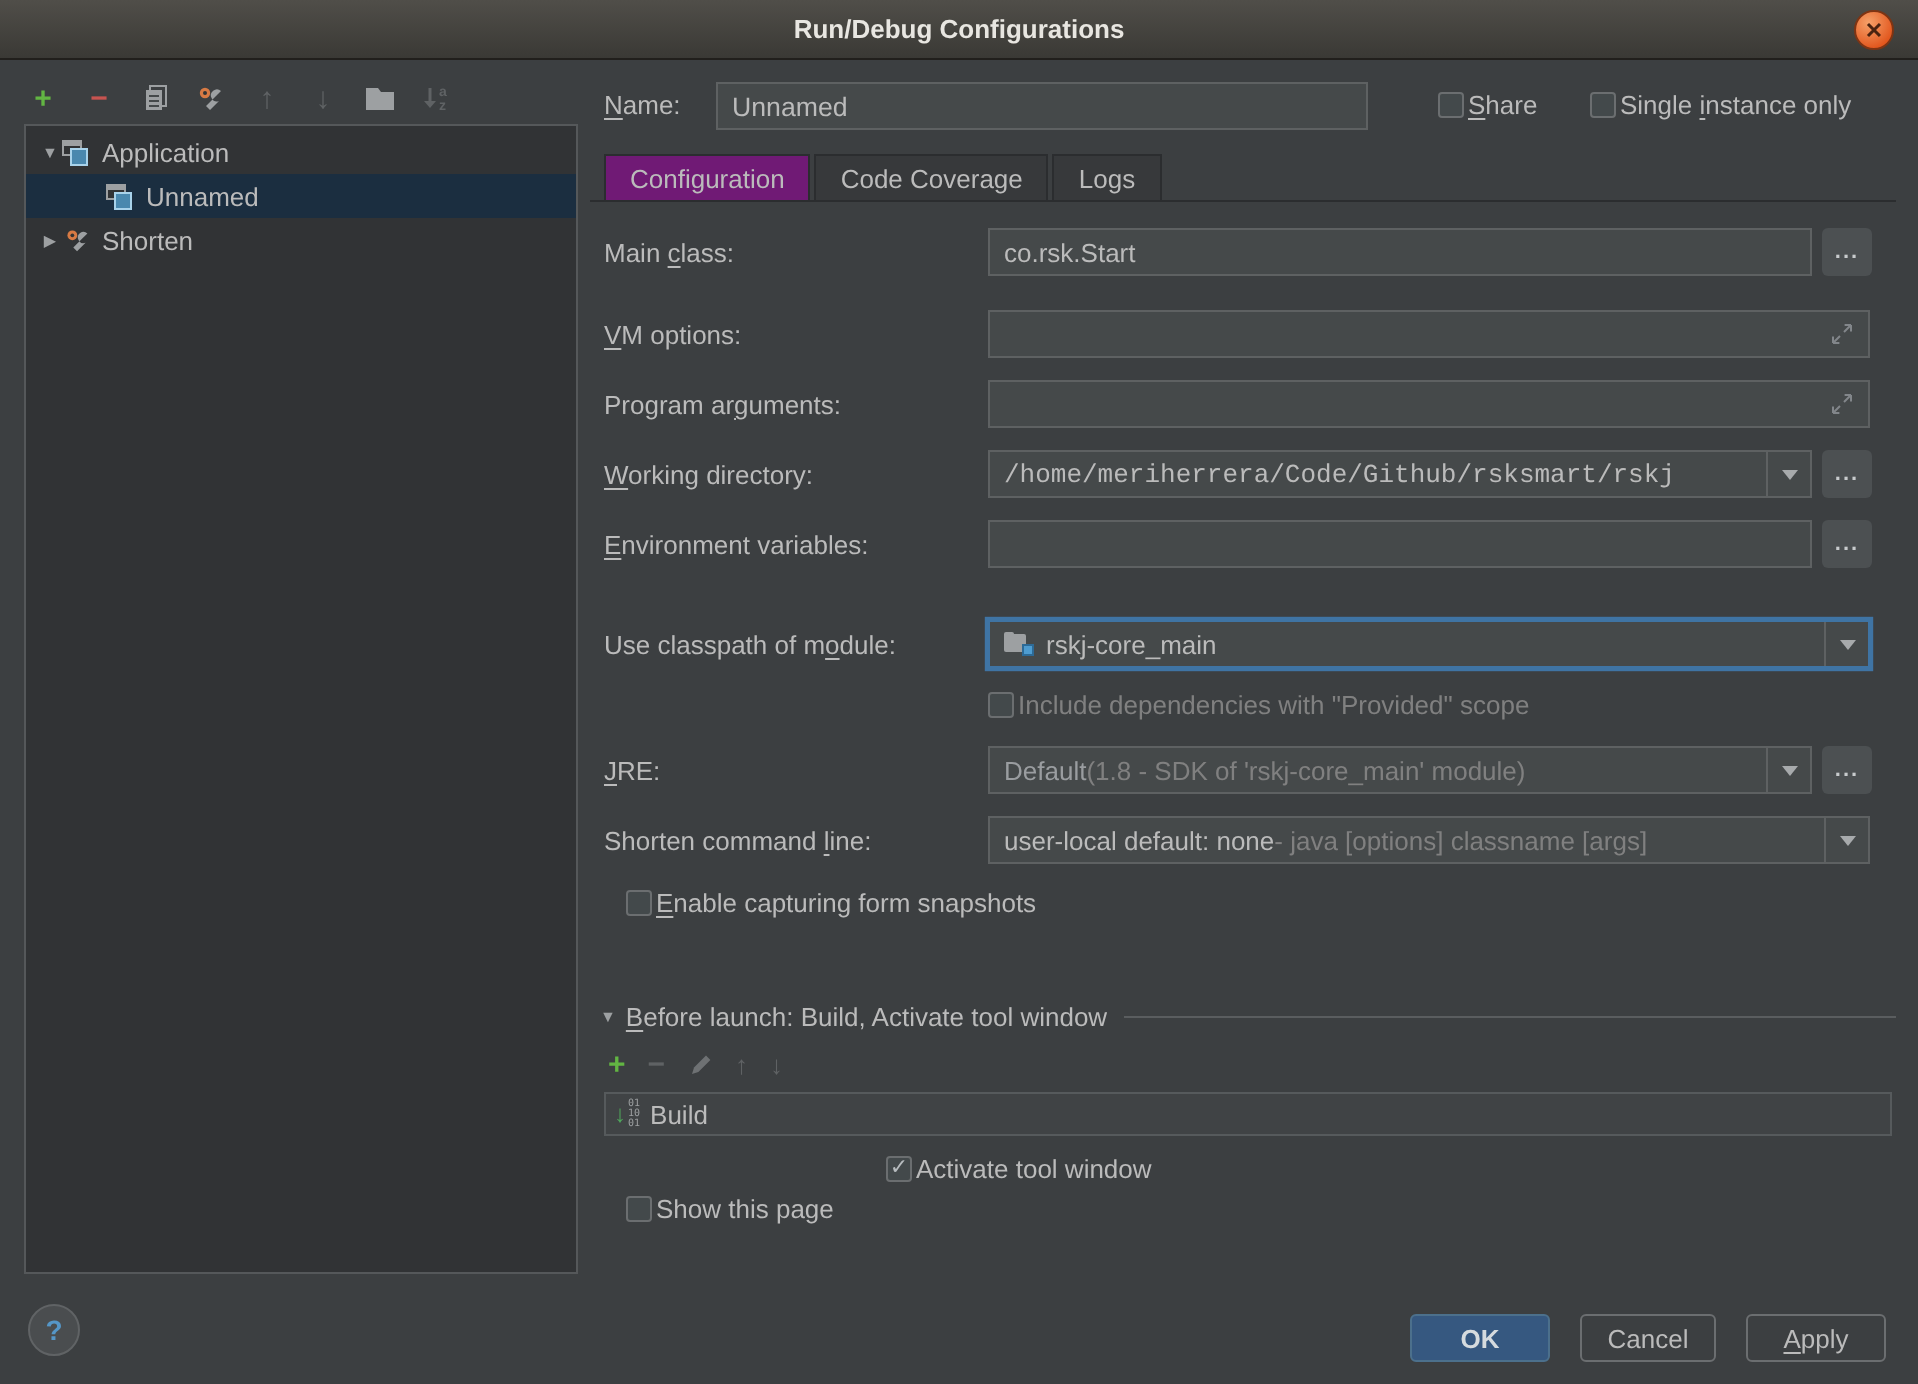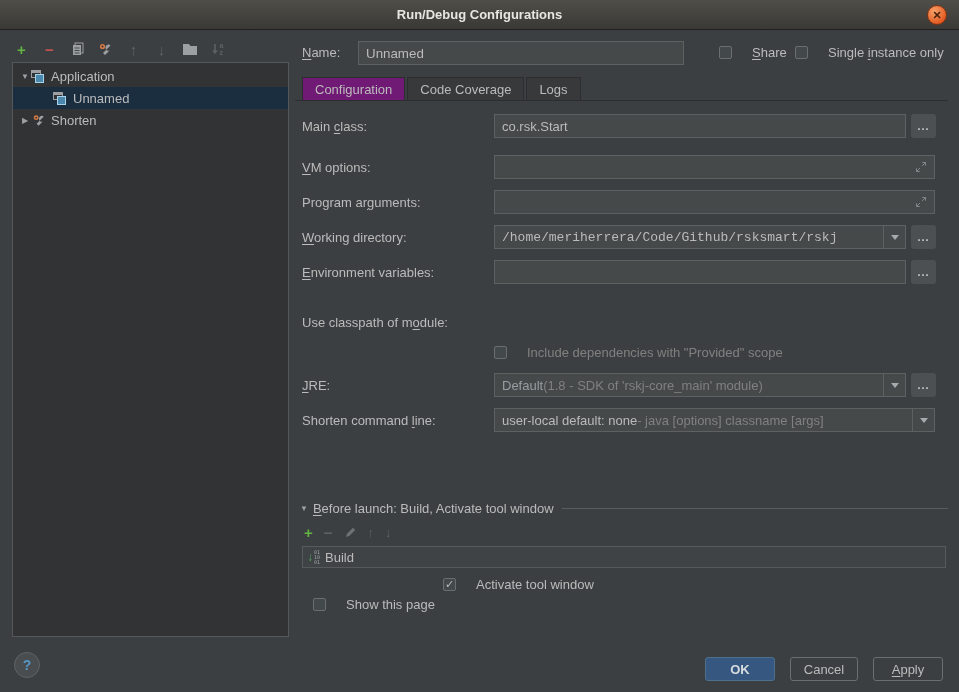--- a/index.html
+++ b/index.html
@@ -43,21 +43,21 @@
   .browse{background:#4C5052;border-radius:3px;color:#C8CBCD;height:24px;width:25px;
      display:flex;align-items:center;justify-content:center;letter-spacing:1px;font-weight:bold;font-size:11px;}
   .arrow-sec{margin-left:auto;align-self:stretch;width:22px;border-left:1px solid #5E6162;
      display:flex;align-items:center;justify-content:center;}
   .tri{width:0;height:0;border-left:4px solid transparent;border-right:4px solid transparent;
      border-top:5px solid #A7AAAC;}
   .focusring{border:1px solid #3F74A4 !important;box-shadow:0 0 0 1.6px #3F74A4;}
   .cb{width:13px;height:13px;background:#43494B;border:1px solid #6B6E70;border-radius:2px;
      display:inline-flex;align-items:center;justify-content:center;flex:0 0 13px;
      font-size:11px;color:#B7BCBF;line-height:11px;}
-  .cbrow{display:flex;align-items:center;gap:20px;}
+  .cbrow{display:flex;align-items:center;gap:2px;}
   .graytxt{color:#808080;}
   
   .mod-icon{position:relative;width:15px;height:12px;margin-right:6px;flex:0 0 15px;}
   .mod-icon .f{position:absolute;left:0;top:1px;width:11px;height:9px;background:#9DA0A2;
      border-radius:1px;}
   .mod-icon .f::before{content:"";position:absolute;left:0;top:-1px;width:5px;height:2px;background:#9DA0A2;border-radius:1px 1px 0 0;}
   .mod-icon .sq{position:absolute;right:0;bottom:0;width:6px;height:6px;background:#4E9CD0;
      border:1px solid #2d6a96;}
   
   .tab{height:23px;display:flex;align-items:center;justify-content:center;
@@ -227,20 +227,30 @@
     <span class="u">E</span><span>nvironment variables:</span>
   </div>
   <div class="abs field" style="left:494px;top:260px;width:412px;">
     <span></span>
   </div>
   <div class="abs browse" style="left:911px;top:260px;">...</div>
 
   <div class="abs lbl" style="left:302px;top:315px;">
     <span>Use classpath of m</span><span class="u">o</span><span>dule:</span>
   </div>
+  <div class="abs field focusring" style="left:494px;top:310px;width:441px;padding-right:0;">
+    <span class="mod-icon">
+        <span class="f"></span>
+        <span class="sq"></span>
+      </span>
+    <span>rskj-core_main</span>
+    <span class="arrow-sec">
+        <span class="tri"></span>
+      </span>
+  </div>
 
   <div class="abs cbrow graytxt" style="left:494px;top:345px;">
     <span class="cb"></span>
     <span>Include dependencies with "Provided" scope</span>
   </div>
 
   <div class="abs lbl" style="left:302px;top:378px;">
     <span class="u">J</span><span>RE:</span>
   </div>
   <div class="abs field" style="left:494px;top:373px;width:412px;padding-right:0;">
@@ -256,20 +266,24 @@
     <span>Shorten command </span><span class="u">l</span><span>ine:</span>
   </div>
   <div class="abs field" style="left:494px;top:408px;width:441px;padding-right:0;">
     <span>user-local default: none</span>
     <span class="graytxt"> - java [options] classname [args]</span>
     <span class="arrow-sec">
         <span class="tri"></span>
       </span>
   </div>
 
+  <div class="abs cbrow" style="left:313px;top:444px;">
+    <span class="cb"></span>
+    <span><span class="u">E</span><span>nable capturing form snapshots</span></span>
+  </div>
 
   <div class="abs" style="left:300px;top:501px;display:flex;align-items:center;width:648px;">
     <span style="font-size:8px;color:#9DA0A2;margin-right:5px;">▼</span>
     <span><span class="u">B</span><span>efore launch: Build, Activate tool window</span></span>
     <span class="sep-line" style="flex:1;margin-left:8px;"></span>
   </div>
 
   <div class="abs" style="left:304px;top:524px;display:flex;gap:11px;align-items:center;">
     <span style="color:#62B543;font-size:15px;font-weight:bold;">+</span>
     <span style="color:#5F6264;font-size:15px;font-weight:bold;">−</span>

